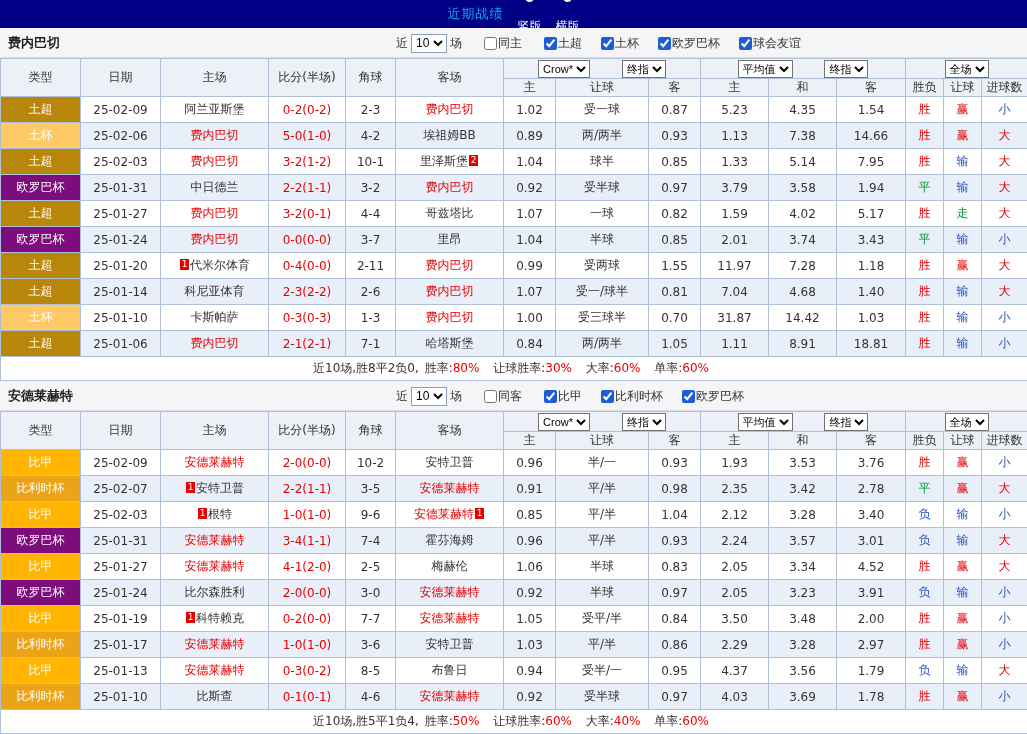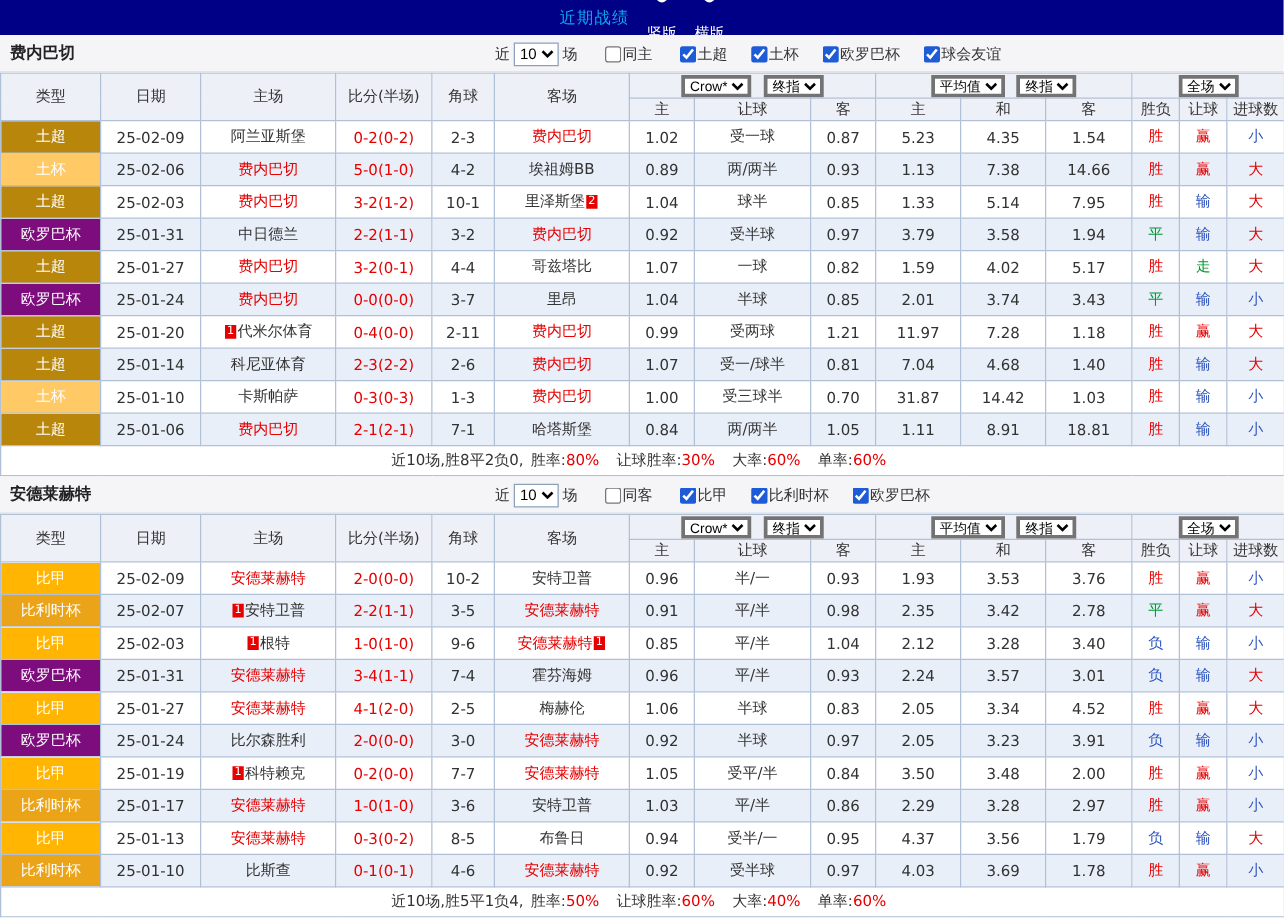--- a/index.html
+++ b/index.html
@@ -19,21 +19,21 @@
   .filters select { height:19px; font-size:12px; border:1px solid #8aa0b8; background:#fff; }
   .chk { display:inline-flex; align-items:center; gap:1px; margin-left:19px; }
   input[type=checkbox] { width:13px; height:13px; accent-color:#1e5bd6; margin:0; }
 
   
   table { border-collapse:collapse; width:1027px; table-layout:fixed; }
   th, td { border:1px solid #b0c0d6; text-align:center; padding:0 1px; font-size:12px; font-weight:normal; white-space:nowrap; overflow:hidden; }
   thead th { background:#eef0f7; color:#333; }
   thead tr.sel-row th { height:20px; }
   thead tr.sub-row th { height:16px; }
-  thead select { height:18px; font-size:11px; border:3px solid #737373; background:#fff; margin:0 3px; }
+  thead select { height:18px; font-size:11px; border:1px solid #737373; background:#fff; margin:0 14px; }
   tbody td { height:26px; }
   tbody tr:nth-child(even) { background:#e9eff9; }
   tfoot td { height:24px; background:#fff; }
 
   .type-cell { color:#fff; }
   .score-cell { color:#e60000; }
   .subject { color:#e60000; }
   .badge { display:inline-block; background:#e60000; color:#fff; font-size:9px; line-height:11px; min-width:9px; padding:0 1px; margin:0 1px; vertical-align:2px; }
   .res-r { color:#e60000; }
   .res-b { color:#2a52be; }
@@ -242,21 +242,21 @@
         </tr>
         <tr>
           <td class="type-cell" style="background: rgb(184, 134, 11);">土超</td>
           <td>25-01-20</td>
           <td><span class="badge">1</span><span>代米尔体育</span></td>
           <td class="score-cell">0-4(0-0)</td>
           <td>2-11</td>
           <td><span class="subject">费内巴切</span></td>
           <td>0.99</td>
           <td>受两球</td>
-          <td>1.21</td>
+          <td>1.55</td>
           <td>11.97</td>
           <td>7.28</td>
           <td>1.18</td>
           <td class="res-r">胜</td>
           <td class="res-r">赢</td>
           <td class="res-r">大</td>
         </tr>
         <tr>
           <td class="type-cell" style="background: rgb(184, 134, 11);">土超</td>
           <td>25-01-14</td>

